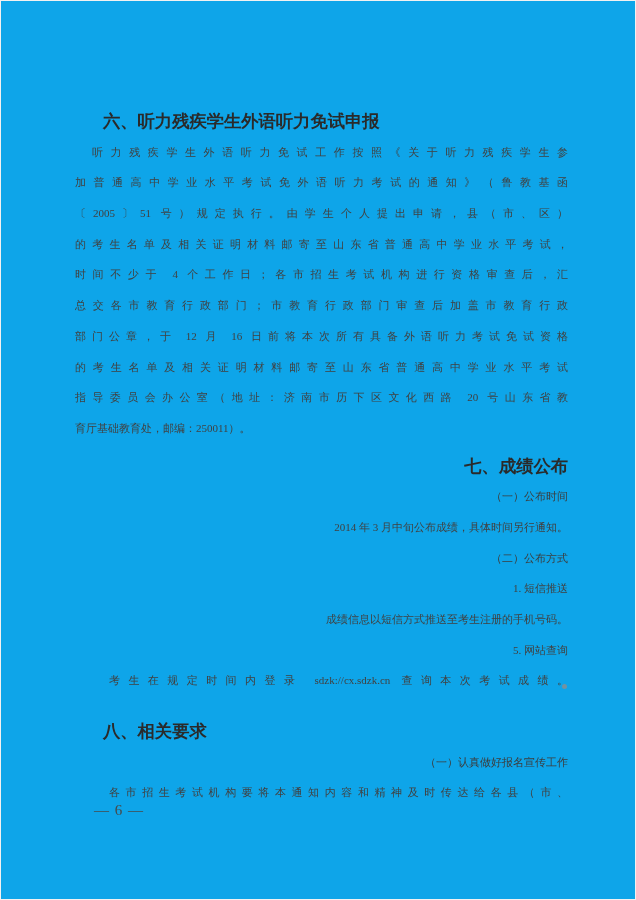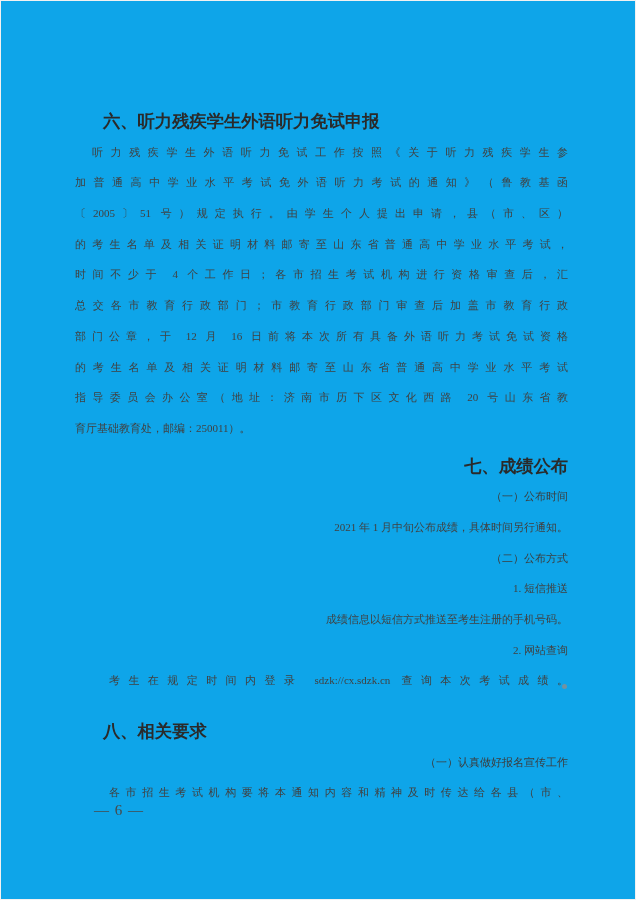--- a/index.html
+++ b/index.html
@@ -89,25 +89,25 @@
     <div class="ln just">〔2005〕51 号）规定执行。由学生个人提出申请，县（市、区）</div>
     <div class="ln just">的考生名单及相关证明材料邮寄至山东省普通高中学业水平考试，</div>
     <div class="ln just">时间不少于 4 个工作日；各市招生考试机构进行资格审查后，汇</div>
     <div class="ln just">总交各市教育行政部门；市教育行政部门审查后加盖市教育行政</div>
     <div class="ln just">部门公章，于 12 月 16 日前将本次所有具备外语听力考试免试资格</div>
     <div class="ln just">的考生名单及相关证明材料邮寄至山东省普通高中学业水平考试</div>
     <div class="ln just">指导委员会办公室（地址：济南市历下区文化西路 20 号山东省教</div>
     <div class="ln">育厅基础教育处，邮编：250011）。</div>
     <div class="ln h1 gap-lg">七、成绩公布</div>
     <div class="ln ind2 sub">（一）公布时间</div>
-    <div class="ln ind2">2021 年 1 月中旬公布成绩，具体时间另行通知。</div>
+    <div class="ln ind2">2014 年 3 月中旬公布成绩，具体时间另行通知。</div>
     <div class="ln ind2 sub">（二）公布方式</div>
     <div class="ln ind2">1. 短信推送</div>
     <div class="ln ind2">成绩信息以短信方式推送至考生注册的手机号码。</div>
-    <div class="ln ind2">2. 网站查询</div>
+    <div class="ln ind2">5. 网站查询</div>
     <div class="ln ind2 just">考生在规定时间内登录 sdzk://cx.sdzk.cn 查询本次考试成绩。</div>
     <div class="ln h1 gap-sm">八、相关要求</div>
     <div class="ln ind2 sub">（一）认真做好报名宣传工作</div>
     <div class="ln ind2 just">各市招生考试机构要将本通知内容和精神及时传达给各县（市、</div>
   </div>
 
   <div class="footer">— 6 —</div>
 
   <div class="artifact-dot"></div>
 

